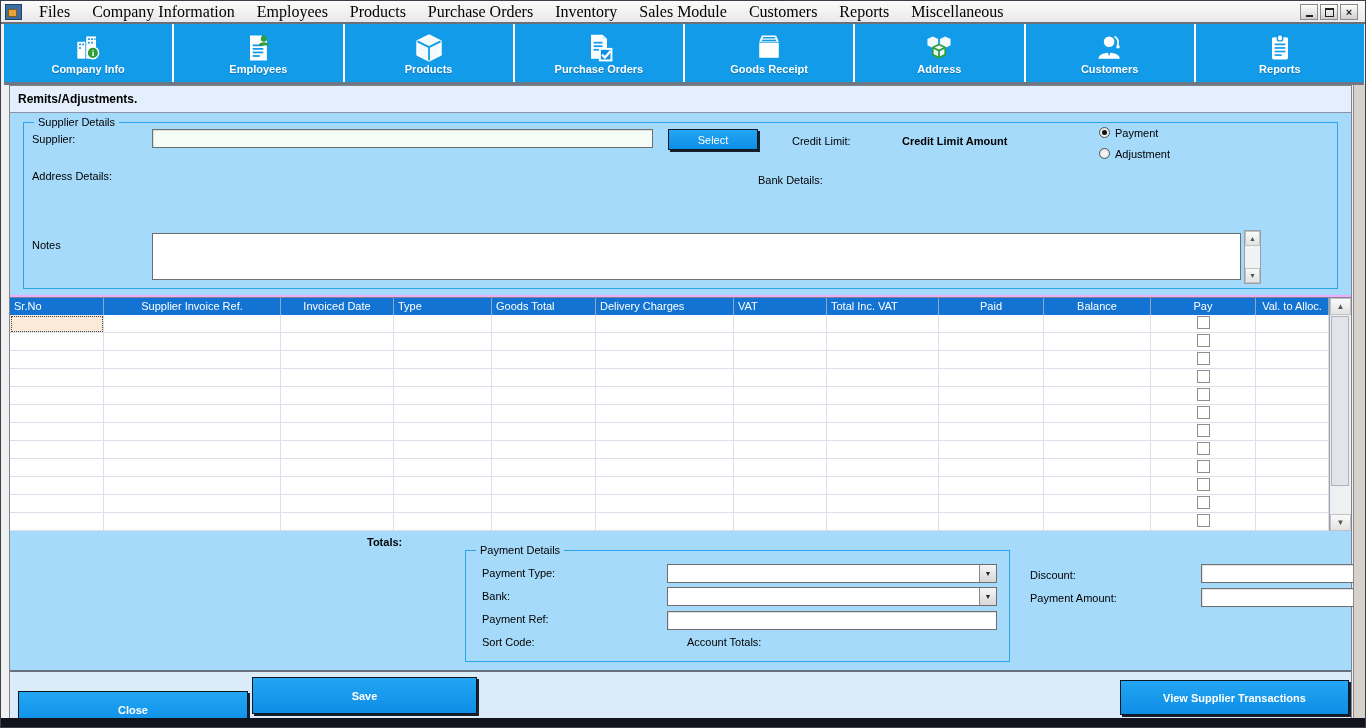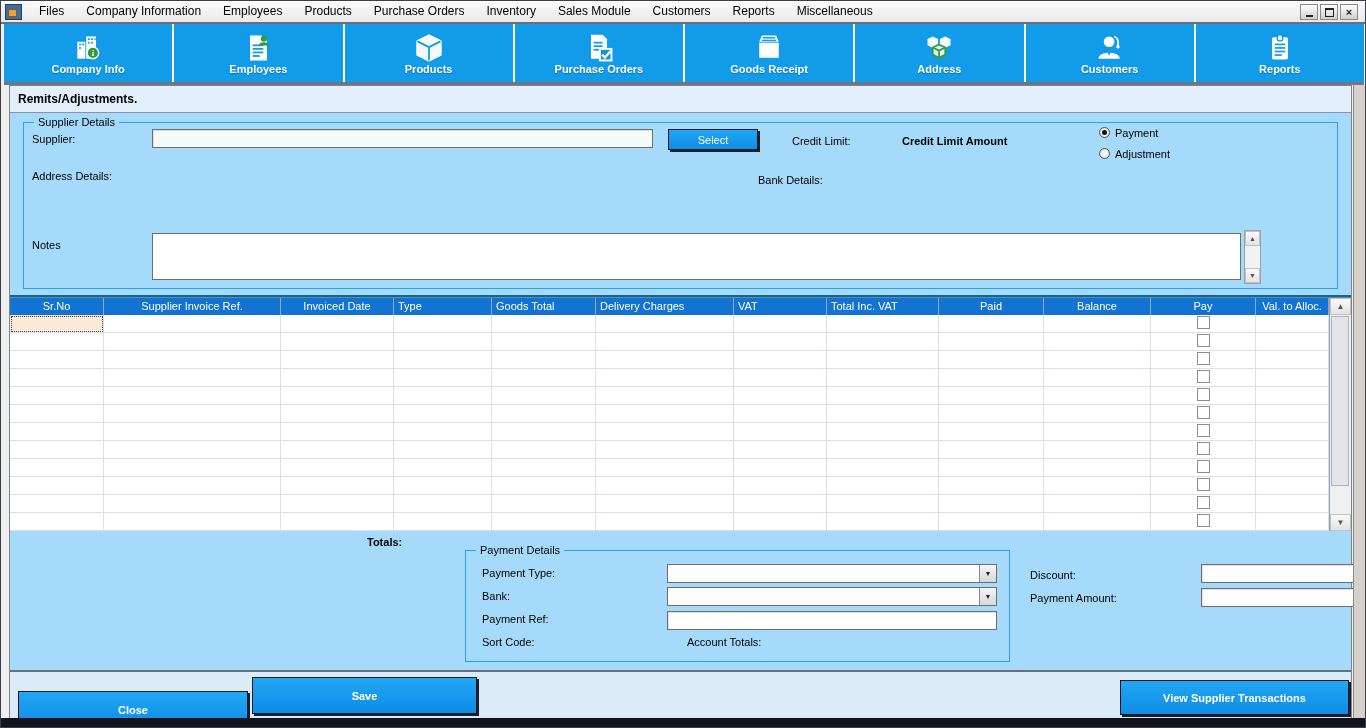--- a/index.html
+++ b/index.html
@@ -6,42 +6,42 @@
   .screen{position:relative;width:1366px;height:728px;background:#f0f0f0;
     font-family:"Liberation Sans",sans-serif;color:#000;overflow:hidden;
     border:1px solid #3a3f4a;box-sizing:border-box;}
 
   
   .menubar{position:absolute;left:0;top:0;width:100%;height:21px;
     background:linear-gradient(#fbfbfb,#e9e9e9);display:flex;align-items:center;}
   .app-icon{width:15px;height:14px;margin:0 6px 0 4px;position:relative;
     background:#3a6ea5;border:1px solid #24415f;}
   .app-icon::after{content:"";position:absolute;left:2px;top:4px;width:7px;height:6px;background:#e8a33d;border:1px solid #8a5a12;}
-  .menu-item{padding:0 11px;font-size:12px;height:21px;line-height:21px;white-space:nowrap;}
+  .menu-item{padding:0 11px;font-size:16px;height:21px;line-height:21px;white-space:nowrap;font-family:Liberation Serif, serif;}
   .menubar-sep{position:absolute;left:0;top:21px;width:100%;height:2px;background:#6b7078;}
   .win-controls{position:absolute;right:7px;top:3px;display:flex;gap:2px;}
   .win-btn{width:16px;height:14px;background:linear-gradient(#ffffff,#cfcfcf);
     border:1px solid #8b8b8b;display:flex;align-items:center;justify-content:center;
     font-size:11px;line-height:10px;font-weight:bold;color:#222;}
   .glyph{display:block;}
   .glyph-minimize{width:7px;height:2px;background:#222;margin-top:7px;}
   .glyph-restore{width:7px;height:6px;border:1px solid #222;border-top-width:2px;margin-top:1px;}
 
   
   .toolbar{position:absolute;left:3px;top:23px;width:1360px;height:58px;background:#ffffff;
     display:flex;gap:2px;border-bottom:3px solid #6f7683;}
   .tb-btn{flex:1;background:#119be9;display:flex;flex-direction:column;align-items:center;justify-content:center;min-width:0;}
   .tb-icon{width:34px;height:32px;}
   .tb-icon svg{width:100%;height:100%;}
   .tb-label{font-size:11px;font-weight:bold;color:#fff;white-space:nowrap;margin-top:-1px;
     text-shadow:0 1px 1px rgba(0,40,80,.35);}
 
   
   .main-panel{position:absolute;left:8px;top:84px;width:1343px;height:633px;
-    border:1px solid #7d848f;box-sizing:border-box;background:#0369a1;}
+    border:1px solid #7d848f;box-sizing:border-box;background:#f0abfc;}
   .right-gutter{position:absolute;left:1352px;top:84px;width:12px;height:633px;
     background:#d6d2cb;border-left:1px solid #8a8a8a;box-sizing:border-box;}
   .bottom-strip{position:absolute;left:0;top:717px;width:100%;height:11px;background:#13131d;}
 
   .title-strip{position:absolute;left:0;top:0;width:100%;height:26px;background:#e3effc;}
   .page-title{position:absolute;left:8px;top:6px;font-size:12px;font-weight:bold;}
 
   
   .supplier-panel{position:absolute;left:0;top:26px;width:100%;height:183px;background:#a6dafb;
     border-top:1px solid #8893a3;box-sizing:border-box;}
@@ -266,21 +266,21 @@
             <span>▲</span>
           </div>
         <div class="sb-btn sb-down">
             <span>▼</span>
           </div>
       </div>
     </div>
 
     <div class="table-wrap">
       <div class="gh-row">
-          <div class="gh-cell" style="width: 94px; text-align: center;">Sr.No</div>
+          <div class="gh-cell" style="width: 94px; ">Sr.No</div>
           <div class="gh-cell" style="width: 177px; text-align: center;">Supplier Invoice Ref.</div>
           <div class="gh-cell" style="width: 113px; text-align: center;">Invoiced Date</div>
           <div class="gh-cell" style="width: 98px; text-align: left;">Type</div>
           <div class="gh-cell" style="width: 104px; text-align: left;">Goods Total</div>
           <div class="gh-cell" style="width: 138px; text-align: left;">Delivery Charges</div>
           <div class="gh-cell" style="width: 93px; text-align: left;">VAT</div>
           <div class="gh-cell" style="width: 112px; text-align: left;">Total Inc. VAT</div>
           <div class="gh-cell" style="width: 105px; text-align: center;">Paid</div>
           <div class="gh-cell" style="width: 107px; text-align: center;">Balance</div>
           <div class="gh-cell" style="width: 105px; text-align: center;">Pay</div>

